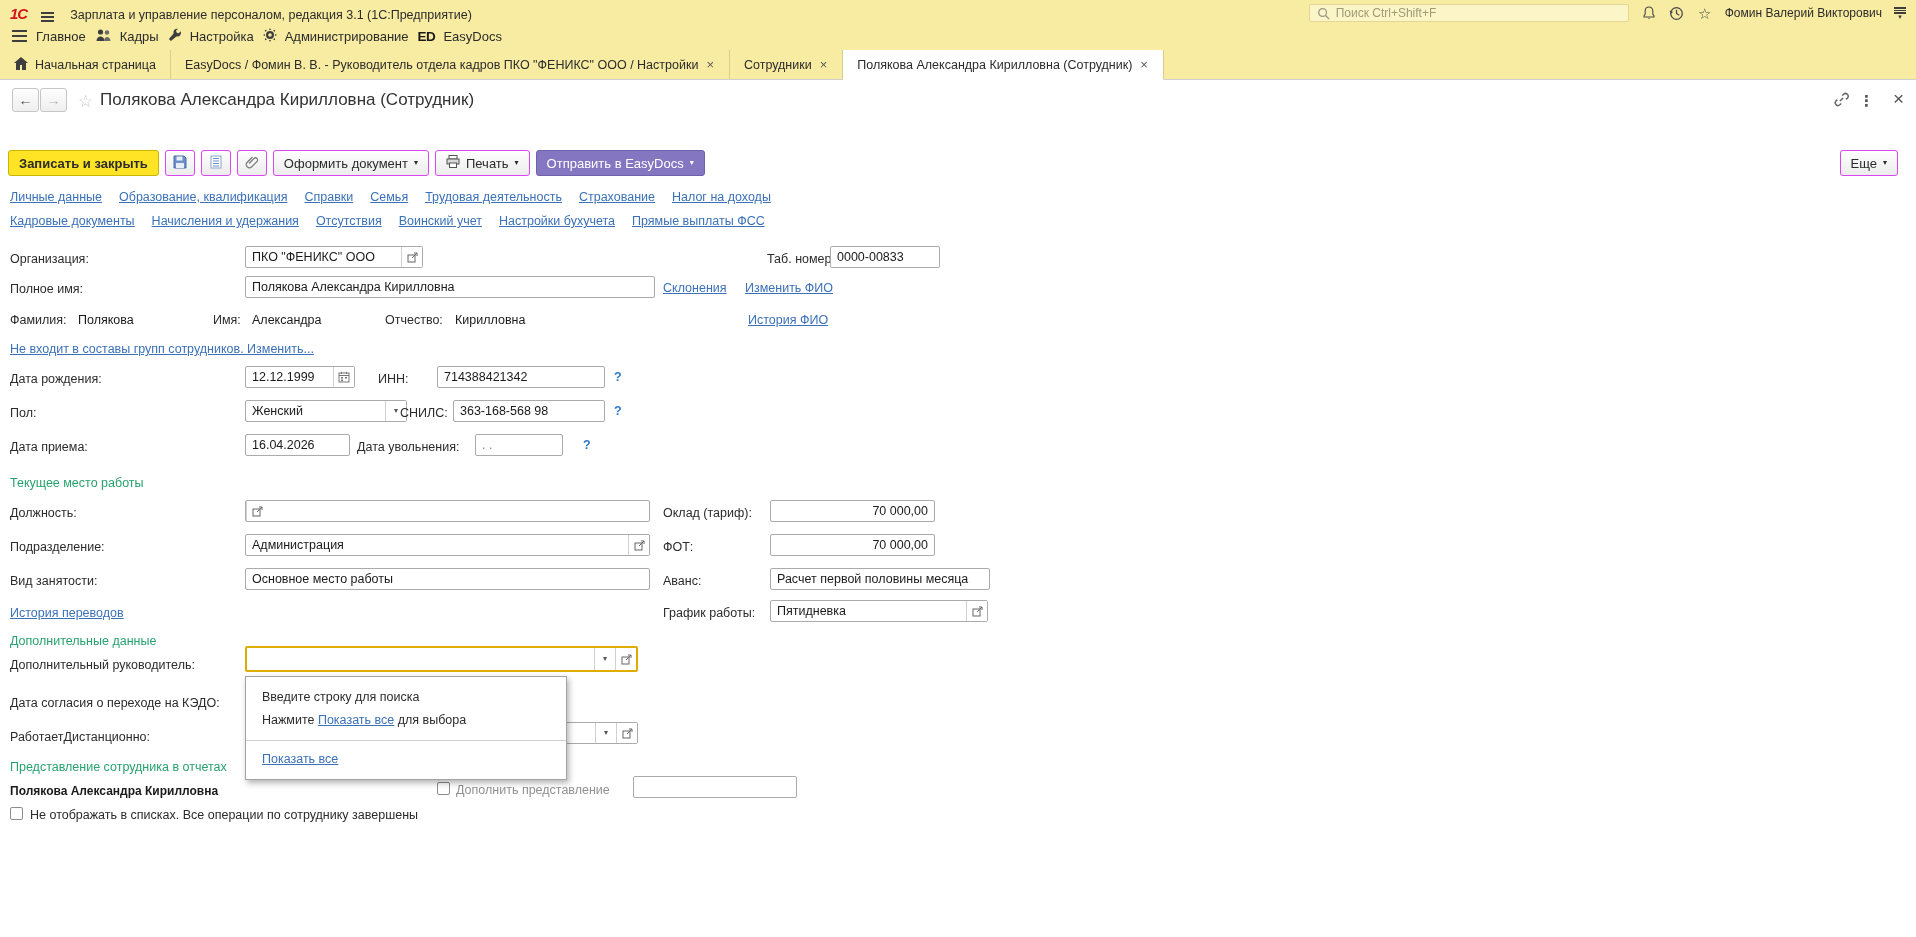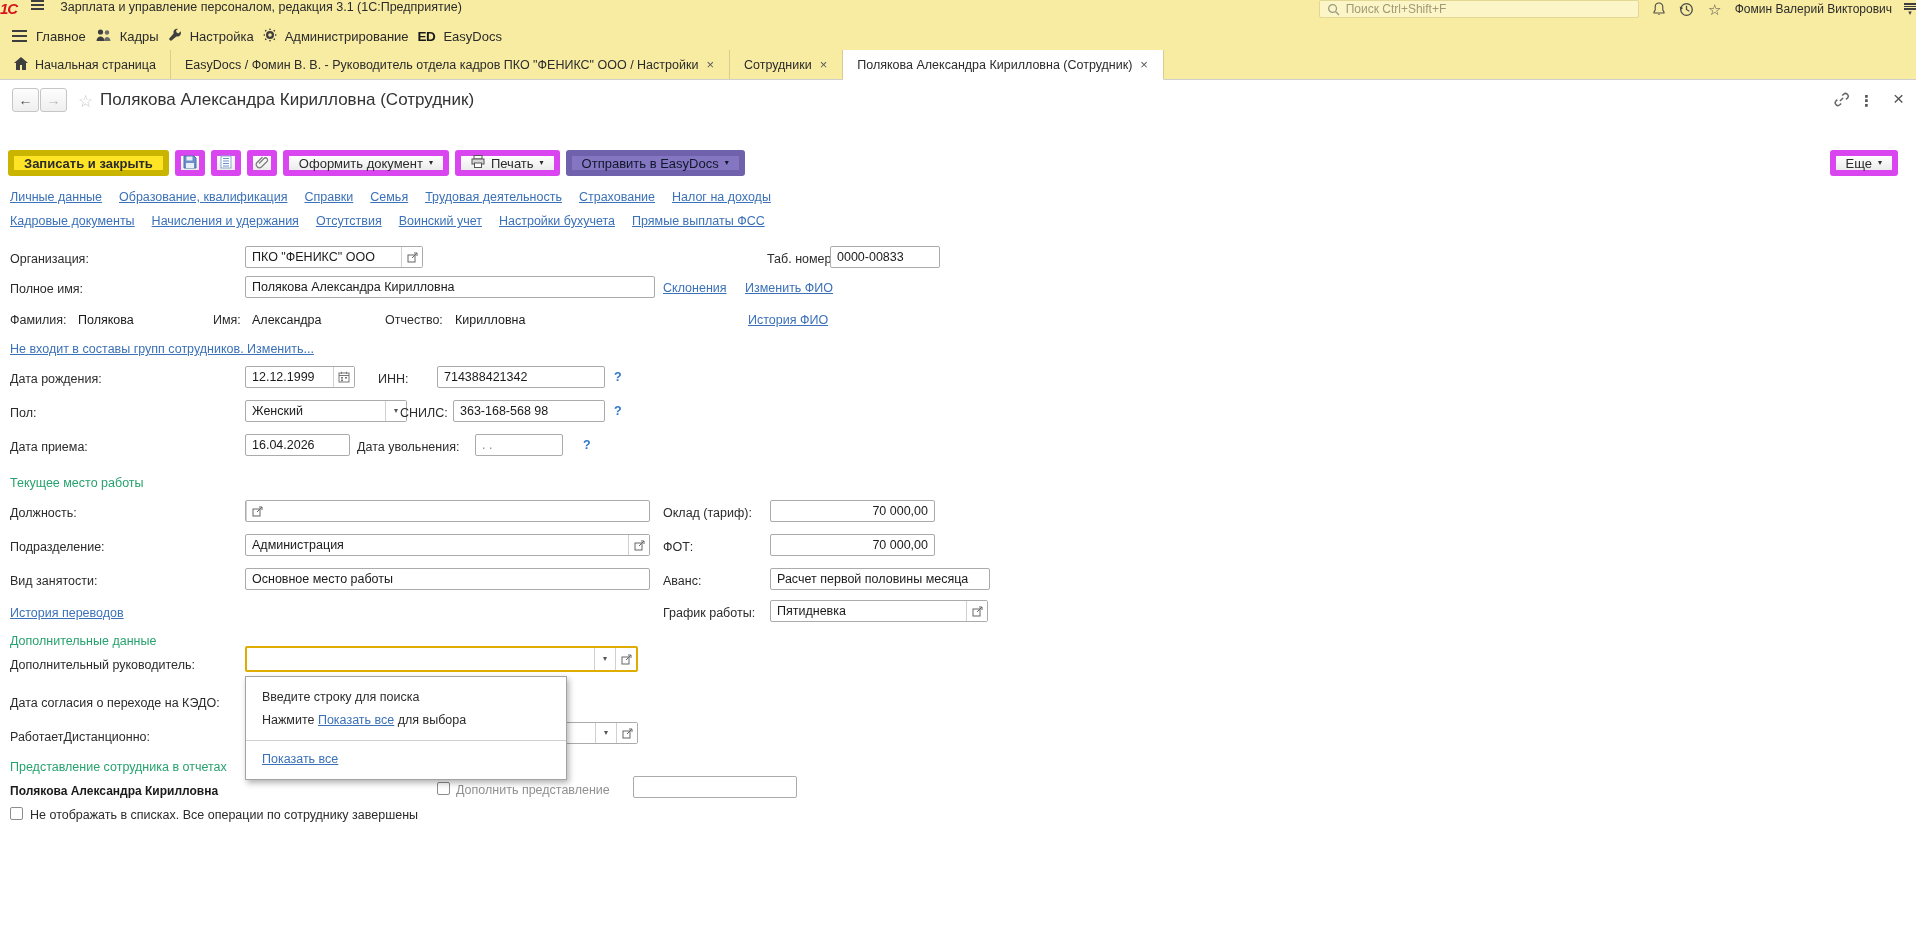--- a/index.html
+++ b/index.html
@@ -1,20 +1,20 @@
 <!DOCTYPE html>
 <html><head>
 <meta charset="utf-8">
 <style>
   * { box-sizing: border-box; margin: 0; padding: 0; }
   html,body { width:1916px; height:937px; overflow:hidden; background:#fff;
               font-family:"Liberation Sans","DejaVu Sans",sans-serif; font-size:13px; color:#2b2b2b; }
 
   
-  .titlebar { height:22px; background:#F8ECA2; display:flex; align-items:flex-start; padding:0 0; }
+  .titlebar { height:22px; background:#F8ECA2; display:flex; align-items:flex-end; padding:0 10px; }
   .logo-1c { color:#D6151C; font-weight:bold; font-size:15px; font-style:italic; letter-spacing:-1px; margin-right:14px; }
   .burger { display:inline-flex; flex-direction:column; gap:2px; margin-right:16px; cursor:pointer; }
   .burger i { display:block; width:13px; height:2px; background:#3E3E3E; }
   .app-title { font-size:12.5px; color:#2b2b2b; white-space:nowrap; }
   .titlebar-right { margin-left:auto; display:flex; align-items:center; gap:12px; }
   .search-box { width:320px; height:18px; background:#FBF5C8; border:1px solid #E3D794; border-radius:2px;
                 display:flex; align-items:center; padding:0 6px; gap:5px; }
   .search-box input { border:none; outline:none; background:transparent; width:100%; font-size:12px; color:#0f766e;
                       font-family:"Liberation Sans",sans-serif; }
   .search-box input::placeholder { color:#A09A77; }
@@ -47,26 +47,26 @@
   .nav-btn.back { left:12px; color:#4a4a4a; }
   .nav-btn.fwd  { left:40px; color:#B5B5B5; }
   .fav-star { position:absolute; left:78px; top:3px; font-size:17px; color:#C9C9C9; cursor:pointer; }
   .page-title { position:absolute; left:100px; top:2px; font-size:17px; color:#333; white-space:nowrap; }
   .nr-ico { position:absolute; top:3px; cursor:pointer; color:#555; }
   .nr-link { right:66px; }
   .nr-kebab { right:42px; font-size:15px; font-weight:bold; top:4px; }
   .nr-close { right:12px; font-size:19px; top:0; }
 
   .toolbar { position:absolute; top:70px; left:0; right:0; height:26px; display:flex; align-items:center; padding-left:8px; gap:6px; }
-  .btn { height:26px; border:6px solid #d946ef; border-radius:3px; background:linear-gradient(#FEFEFE,#ECECEC);
+  .btn { height:26px; border:1px solid #d946ef; border-radius:3px; background:linear-gradient(#FEFEFE,#ECECEC);
          display:inline-flex; align-items:center; justify-content:center; gap:6px; padding:0 10px;
          font-size:13px; color:#2b2b2b; cursor:pointer; white-space:nowrap; }
   .btn.icon-only { width:30px; padding:0; }
   .btn-primary { background:#FFE325; border-color:#C9B500; font-weight:bold; }
-  .btn-purple { background:#8476C1; border-color:#6F61AB; color:#0f172a; }
+  .btn-purple { background:#8476C1; border-color:#6F61AB; color:#ffffff; }
   .caret { font-size:8px; line-height:1; color:inherit; }
   .btn-more { margin-left:auto; margin-right:18px; }
 
   .linkrow { position:absolute; left:10px; display:flex; gap:17px; white-space:nowrap; }
   .lnk { color:#3B71B8; text-decoration:underline; font-size:12.5px; cursor:pointer; white-space:nowrap; }
 
   .form { position:absolute; top:160px; left:0; right:0; height:600px; }
   .lbl { position:absolute; font-size:12.5px; color:#2b2b2b; white-space:nowrap; }
   .ghead { position:absolute; font-size:12.5px; color:#27A26E; white-space:nowrap; }
   .fld { position:absolute; display:flex; align-items:stretch; border:1px solid #ABABAB; border-radius:2px;

